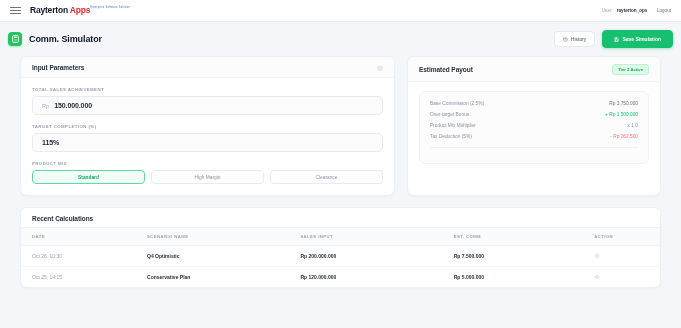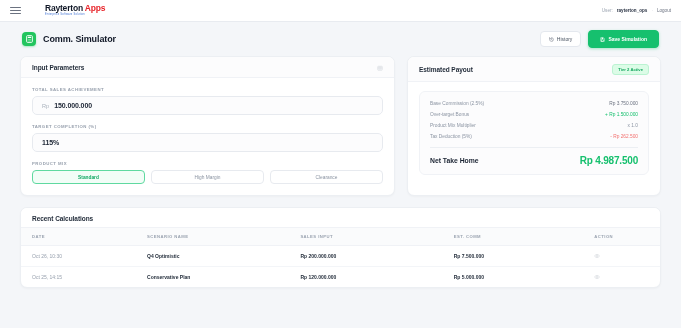--- a/index.html
+++ b/index.html
@@ -19,35 +19,35 @@
     display: flex;
     align-items: center;
     padding: 0 10px;
     gap: 8px;
   }
   .hamburger {
     display: flex; flex-direction: column; justify-content: center;
     gap: 2px; width: 11px; cursor: pointer;
   }
   .hamburger span { display: block; height: 1px; width: 11px; background: #6b7280; border-radius: 1px; }
-  .brand { display: flex; flex-direction: column; line-height: 1; margin-left: 16px; }
+  .brand { display: flex; line-height: 1; margin-left: 1px; }
   .brand-top { font-size: 8.5px; font-weight: bold; letter-spacing: -.2px; color: #111827; white-space: nowrap; }
   .brand-top .accent { color: #e8242a; }
   .brand-sub { font-size: 2.6px; color: #3b6fd4; letter-spacing: .25px; margin-top: 1px; white-space: nowrap; }
   .app-title { font-size: 7.5px; color: #1f2937; font-weight: 600; letter-spacing: .1px; white-space: nowrap; }
   .topbar-right { margin-left: auto; display: flex; align-items: center; gap: 4px; font-size: 4.6px; color: #9aa3b0; }
   .topbar-right .uname { color: #2b3445; font-weight: bold; }
   .topbar-right .dot { color: #c3c9d3; }
   .logout { color: #6b7280; cursor: pointer; }
 
   
   .page-head {
     height: 34px;
     display: flex; align-items: center;
-    padding: 0 22px;
+    padding: 0 8px;
   }
   .page-icon {
     width: 14px; height: 14px; border-radius: 4px;
     background: #22c55e;
     display: flex; align-items: center; justify-content: center;
     margin-right: 7px;
     box-shadow: 0 1px 2px rgba(34,197,94,.35);
   }
   .page-icon svg { display: block; }
   .page-title { font-size: 9px; font-weight: bold; color: #111827; letter-spacing: -.1px; }
@@ -301,24 +301,20 @@
           <span class="lbl">Product Mix Multiplier</span>
           <span class="amt neutral">x 1.0</span>
         </div>
         <div class="pline">
           <span class="lbl">Tax Deduction (5%)</span>
           <span class="amt neg">- Rp 262.500</span>
         </div>
 
         <div class="pdiv"></div>
 
-        <div class="ptotal">
-          <span class="lbl">Net Take Home</span>
-          <span class="amt">Rp 4.987.500</span>
-        </div>
 
       </div>
     </div>
   </div>
 </div>
 
 <div class="table-wrap">
   <div class="card">
     <div class="card-head" style="background:#fff;border-bottom:none;padding:7px 11px 5px 11px;">
       <div class="card-title">Recent Calculations</div>

